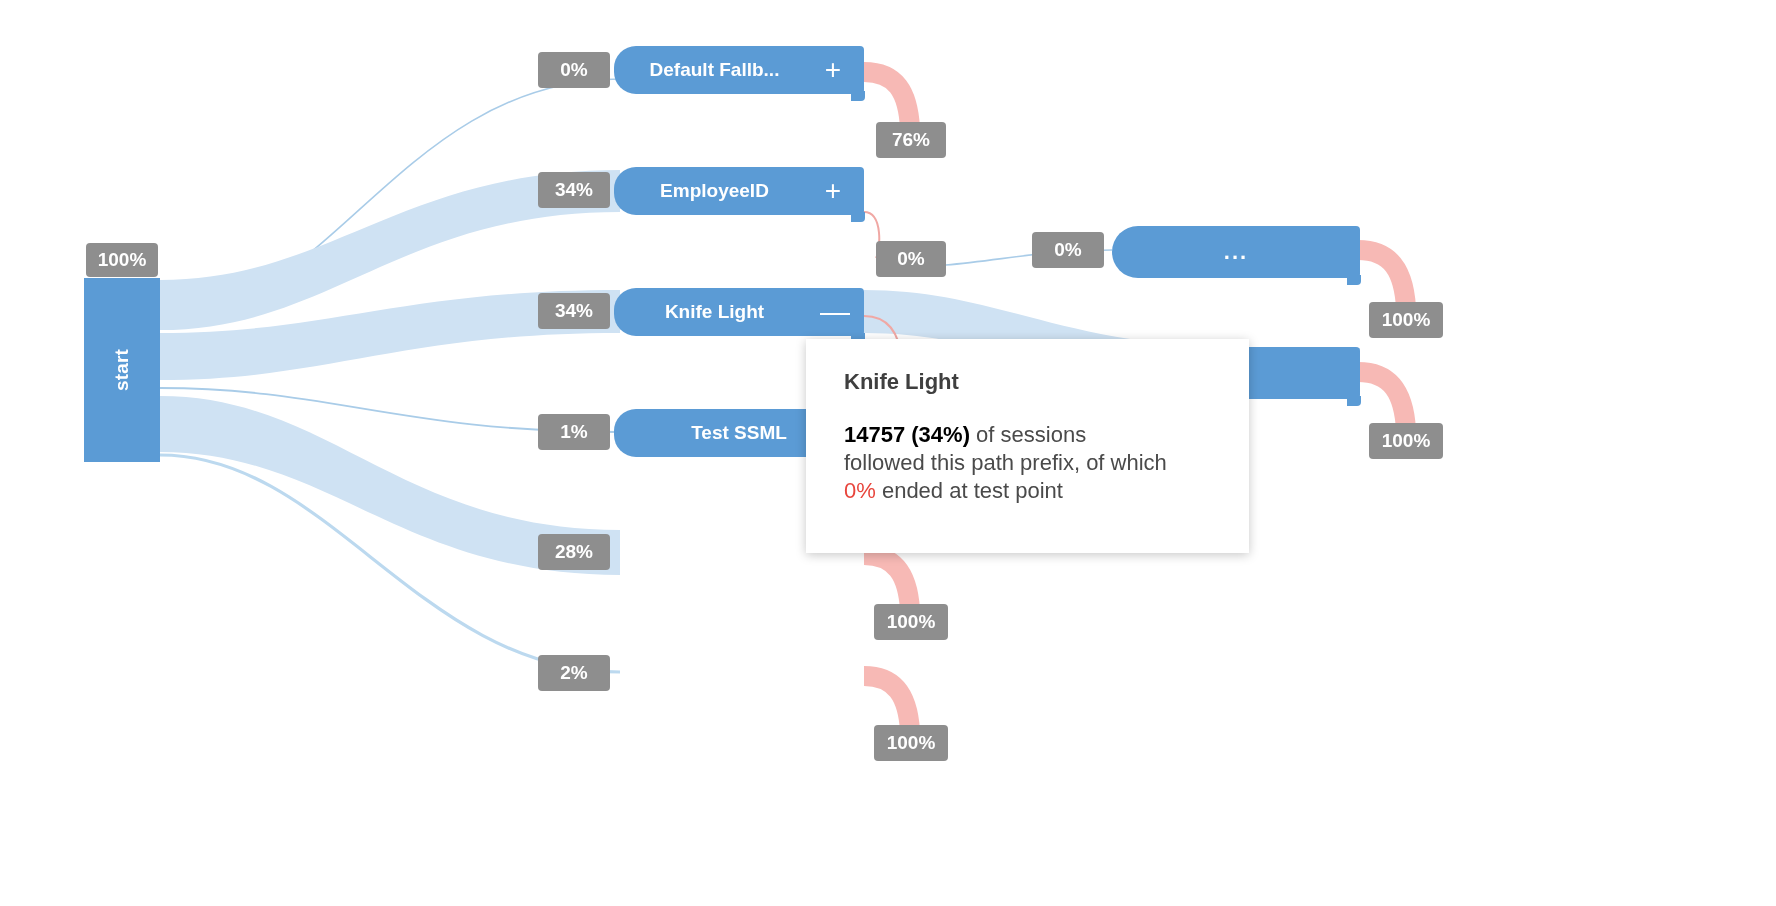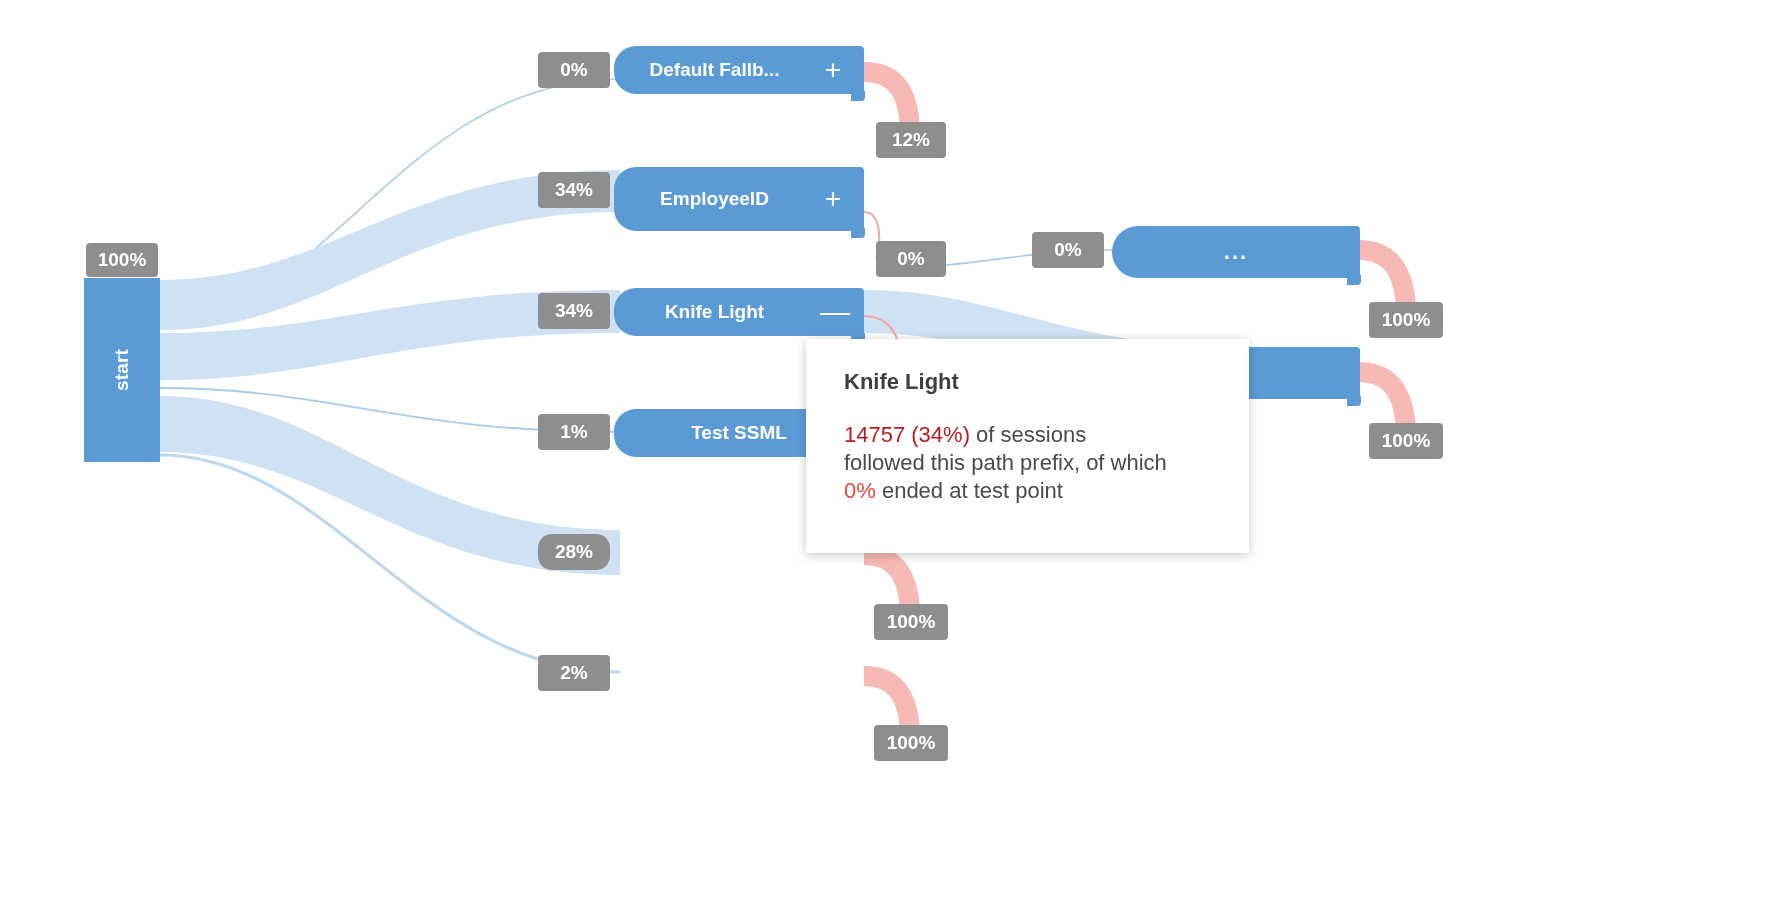--- a/index.html
+++ b/index.html
@@ -123,21 +123,21 @@
     color: #3f3f3f;
     font-weight: bold;
     font-size: 22px;
     margin: 0 0 26px 0;
   }
   .tooltip .tt-body {
     color: #4a4a4a;
     font-size: 22px;
     line-height: 1.28;
   }
-  .tooltip .tt-blue { color: #b91c1c; }
+  .tooltip .tt-blue { color: #000000; font-weight: bold; }
   .tooltip .tt-red  { color: #e8453c; }
 </style>
 </head>
 <body>
 
 <div id="stage">
 
   <svg id="flow-svg" viewBox="0 0 1776 906" preserveAspectRatio="none">
 
     <path d="M160,318 C330,318 400,80 620,79" fill="none" stroke="#a9cce8" stroke-width="1.6"></path>
@@ -180,43 +180,43 @@
     <span class="vlabel">start</span>
   </div>
   <div class="badge" style="left:86px; top:243px; width:72px; height:34px;">100%</div>
 
   <div class="badge" style="left:538px; top:52px; width:72px; height:36px;">0%</div>
   <div class="node" style="left:614px; top:46px; width:250px; height:48px;">
     <span class="node-label">Default Fallb...</span>
     <span class="toggle">+</span>
     <span class="notch"></span>
   </div>
-  <div class="badge" style="left:876px; top:122px; width:70px; height:36px;">12%</div>
+  <div class="badge" style="left:876px; top:122px; width:70px; height:36px;">76%</div>
 
   <div class="badge" style="left:538px; top:172px; width:72px; height:36px;">34%</div>
-  <div class="node" style="left:614px; top:167px; width:250px; height:64px;">
+  <div class="node" style="left:614px; top:167px; width:250px; height:48px;">
     <span class="node-label">EmployeeID</span>
     <span class="toggle">+</span>
     <span class="notch"></span>
   </div>
   <div class="badge" style="left:876px; top:241px; width:70px; height:36px;">0%</div>
 
   <div class="badge" style="left:538px; top:293px; width:72px; height:36px;">34%</div>
   <div class="node" style="left:614px; top:288px; width:250px; height:48px;">
     <span class="node-label">Knife Light</span>
     <span class="toggle minus">—</span>
     <span class="notch"></span>
   </div>
 
   <div class="badge" style="left:538px; top:414px; width:72px; height:36px;">1%</div>
   <div class="node" style="left:614px; top:409px; width:250px; height:48px;">
     <span class="node-label">Test SSML</span>
   </div>
 
-  <div class="badge" style="left:538px; top:534px; width:72px; height:36px;border-radius:14px;">28%</div>
+  <div class="badge" style="left:538px; top:534px; width:72px; height:36px;">28%</div>
   <div class="badge" style="left:874px; top:604px; width:74px; height:36px;">100%</div>
 
   <div class="badge" style="left:538px; top:655px; width:72px; height:36px;">2%</div>
   <div class="badge" style="left:874px; top:725px; width:74px; height:36px;">100%</div>
 
   <div class="badge" style="left:1032px; top:232px; width:72px; height:36px;">0%</div>
 
   <div class="node round-left" style="left:1112px; top:226px; width:248px; height:52px;">
     <span class="node-label ellipsis-only">...</span>
     <span class="notch"></span>

